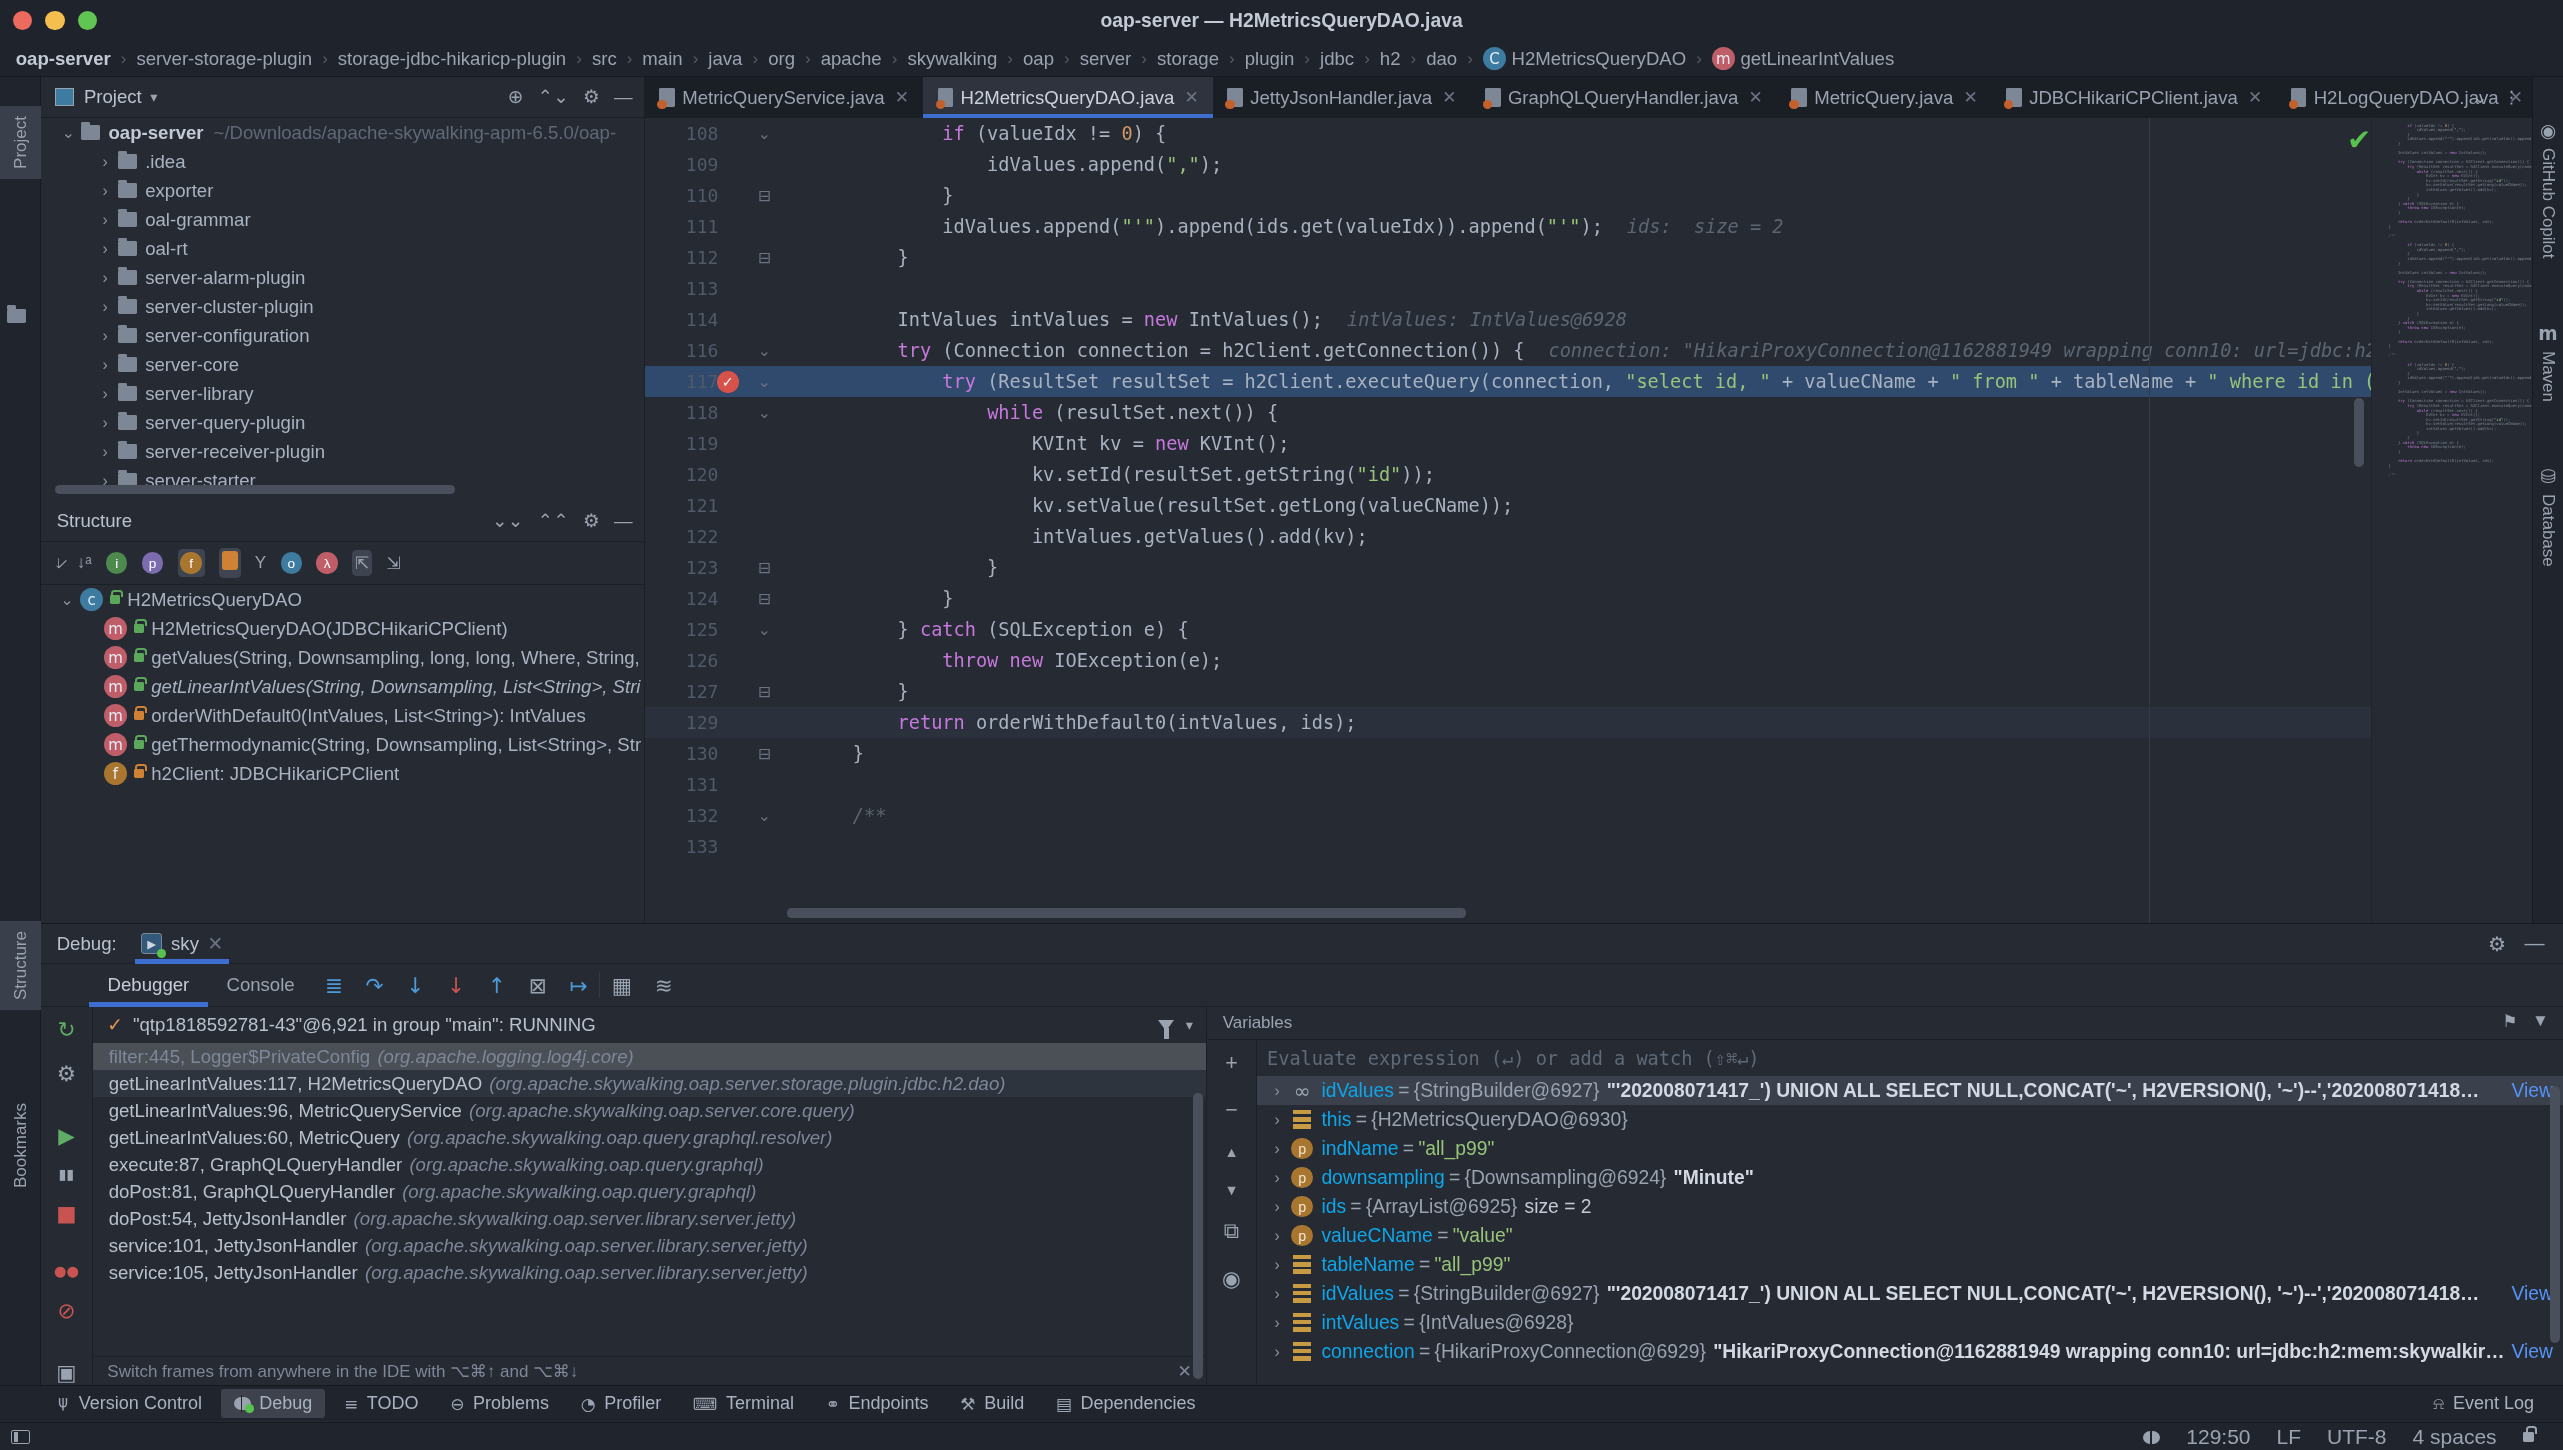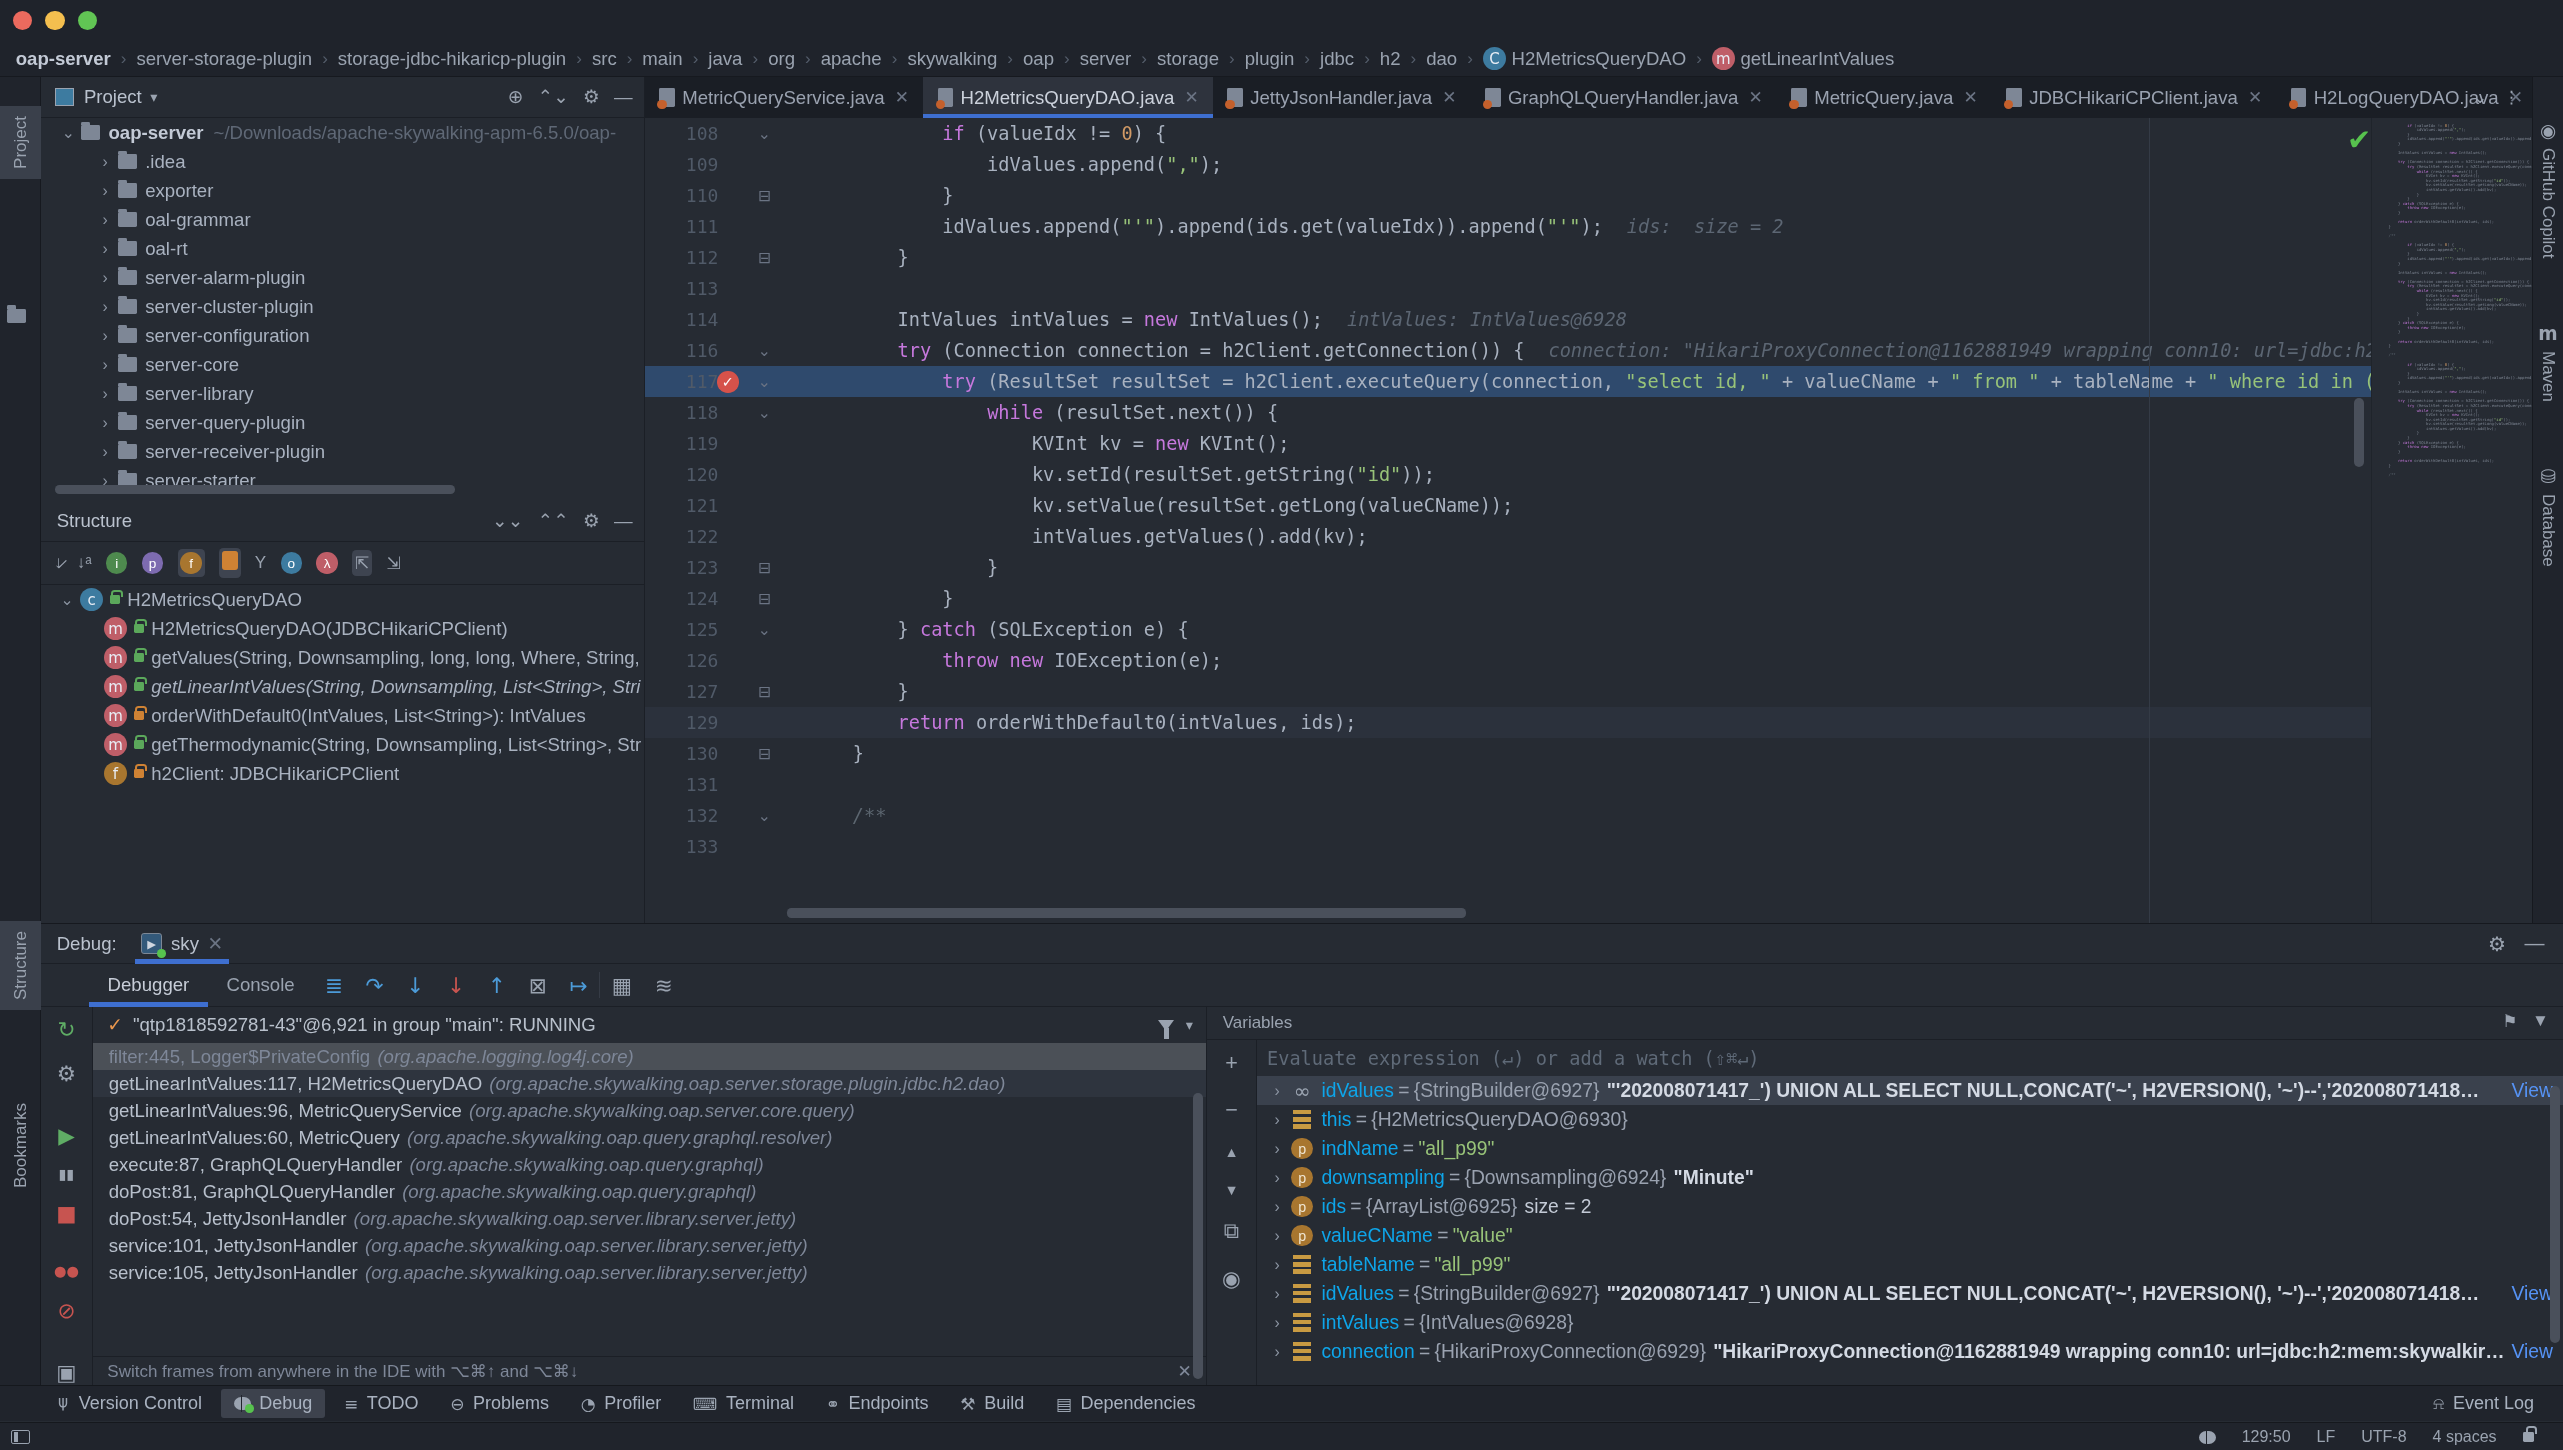--- a/index.html
+++ b/index.html
@@ -130,36 +130,37 @@
   .ic-param{width:21.5px;height:21.5px;border-radius:50%;background:#a8762f;color:#f0e6d2;font-size:14.3px;display:inline-flex;align-items:center;justify-content:center}
   .ic-local{width:18.6px;height:18.6px;background:repeating-linear-gradient(#c89a42 0 4.3px,#262b33 4.3px 7.2px)}
   .ic-watch{color:#9aa3b0;font-size:20px;font-family:"DejaVu Sans",sans-serif}
   #vars-topright{position:absolute;right:14.3px;top:4.3px;display:flex;gap:14.3px;color:#9aa3b0;font-size:17px}
   
   #toolbar-bottom{left:0;top:1385px;width:2563px;height:36px;background:#20242c;border-top:0.7px solid #15181d;display:flex;align-items:center;padding-left:43px;gap:5.7px}
   .bitem{display:flex;align-items:center;gap:8.6px;font-size:18px;color:#a9b2c0;padding:4.3px 13px;border-radius:2.9px}
   .bitem.active{background:#3d424d}
   .bico{font-size:17px;color:#9aa3b0;font-family:"DejaVu Sans",sans-serif}
   #eventlog{position:absolute;right:29px;top:1385px;height:36px;display:flex;align-items:center;gap:8.6px;font-size:18px;color:#a9b2c0}
-  #statusbar{left:0;top:1422px;width:2563px;height:29px;background:#20242c;border-top:0.7px solid #15181d;display:flex;align-items:center;font-size:16px;color:#9aa3b0}
+  #statusbar{left:0;top:1422px;width:2563px;height:29px;background:#20242c;border-top:0.7px solid #15181d;display:flex;align-items:center;font-size:21px;color:#9aa3b0}
   #status-right{margin-left:auto;display:flex;align-items:center;gap:26px;margin-right:29px}
   .minibug{width:17px;height:13px;background:#9aa3b0;border-radius:50%/60%;position:relative}
   .minibug::after{content:"";position:absolute;left:7.2px;top:-2.1px;width:1.4px;height:17px;background:#20242c}
   .panelico{width:18.6px;height:14.3px;border:1.4px solid #9aa3b0;border-radius:2.1px;position:relative;margin-left:11.4px}
   .panelico::after{content:"";position:absolute;left:1.4px;top:1.4px;bottom:1.4px;width:4.3px;background:#9aa3b0}
   .locko{display:inline-block;width:11.4px;height:9.3px;background:#9aa3b0;border-radius:1.4px;position:relative}
   .locko::before{content:"";position:absolute;width:7.2px;height:6.4px;border:2.1px solid #9aa3b0;border-bottom:none;border-radius:3.6px 3.6px 0 0;left:3.6px;top:-6.4px}
 </style>
 </head>
 <body>
 
 <div id="titlebar" class="abs">
   <span class="tl" style="background:#ec6a5e"></span>
   <span class="tl" style="background:#f4bf4f"></span>
   <span class="tl" style="background:#61c554"></span>
+  <div id="win-title">oap-server — H2MetricsQueryDAO.java</div>
 </div>
 
 <div id="navbar" class="abs">
   <div id="crumbs">
       <span class="crumb first">oap-server</span>
       <span class="csep">›</span>
       <span class="crumb">server-storage-plugin</span>
       <span class="csep">›</span>
       <span class="crumb">storage-jdbc-hikaricp-plugin</span>
       <span class="csep">›</span>

